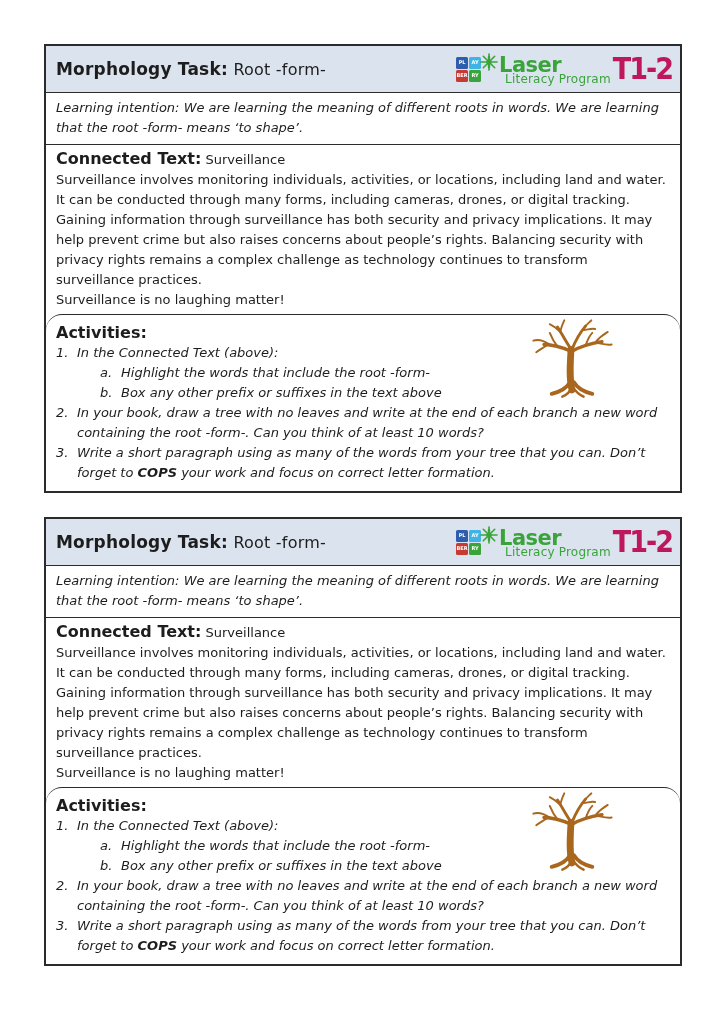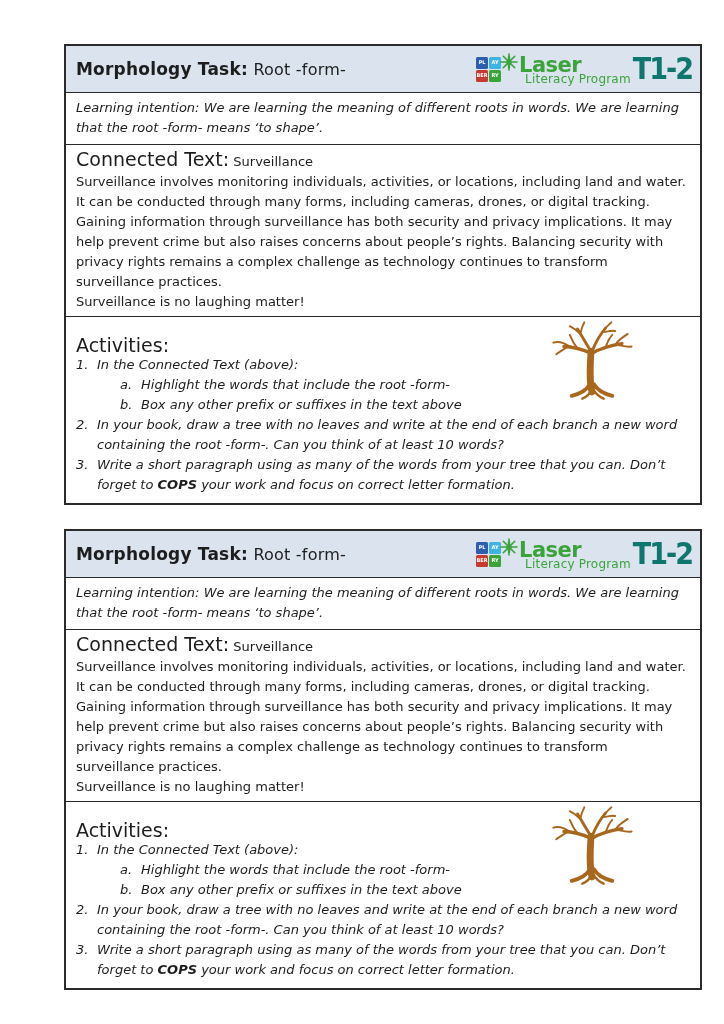--- a/index.html
+++ b/index.html
@@ -12,21 +12,21 @@
   *{box-sizing:border-box;margin:0;padding:0;}
   html,body{width:724px;height:1024px;}
   body{
     background:#ffffff;
     font-family:"DejaVu Sans","Liberation Sans",sans-serif;
     color:var(--ink);
     overflow:hidden;
   }
   .sheet{
     width:638px;
-    margin-left:64px;
+    margin-left:44px;
     border:2px solid var(--border);
     background:#ffffff;
   }
   .sheet.first{margin-top:44px;}
   .sheet.second{margin-top:24px;}
   .row{padding:4px 10px;}
   .row + .row{border-top:1.5px solid var(--border);}
   
   .row-header{
     background:var(--header-bg);
@@ -57,31 +57,31 @@
   .starburst{position:absolute;left:-4px;top:-3px;}
   .brand-name{
     font-size:21px;font-weight:bold;color:var(--green);
     line-height:19px;letter-spacing:-.5px;
   }
   .brand-sub{
     font-size:12px;color:var(--green);
     line-height:8px;margin-left:6px;letter-spacing:.2px;
   }
   .brand-code{
-    font-size:30px;font-weight:800;color:#0f766e;
+    font-size:30px;font-weight:800;color:#be185d;
     letter-spacing:-2px;line-height:1;margin-left:1px;
     font-stretch:condensed;
   }
   
   .txt{font-size:13px;line-height:20px;}
   .row-learning{padding:5px 2px 6px 10px;}
   .row-learning .txt{font-style:italic;}
   .row-connected{padding:4px 10px 4px 10px;}
-  .cell-label{font-weight:normal;font-size:19px;}
-  .row-activities{position:relative;padding:18px 10px 8px 10px;min-height:160px;}
+  .cell-label{font-weight:bold;font-size:16px;}
+  .row-activities{position:relative;padding:8px 10px 8px 10px;min-height:160px;border-radius:16px;}
   .act-item{display:flex;font-style:italic;}
   .act-item .marker{flex:0 0 21px;}
   .act-item .itxt{flex:1;font-style:italic;}
   .act-sub{margin-left:44px;}
   .bolder{font-weight:bold;text-align:center;}
   .tree{position:absolute;right:50px;top:3px;}
 </style>
 </head>
 <body>
 

